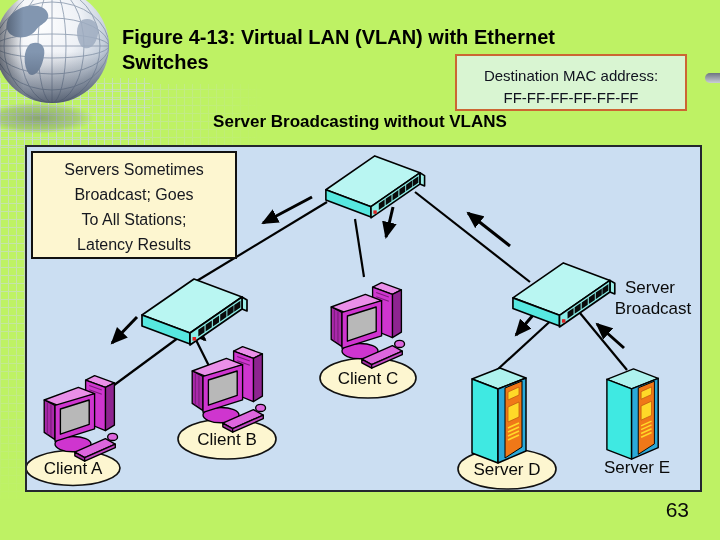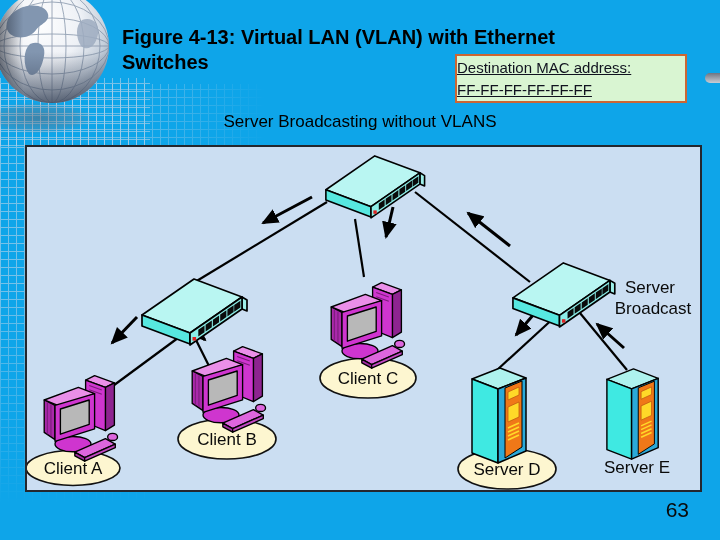--- a/index.html
+++ b/index.html
@@ -1,17 +1,17 @@
 <!DOCTYPE html>
 <html><head>
 <meta charset="utf-8">
 <style>
   html,body{margin:0;padding:0;background:#777;}
   .slide{
-    position:relative;width:720px;height:540px;background:#0ea5e9;overflow:hidden;
+    position:relative;width:720px;height:540px;background:#bef264;overflow:hidden;
     font-family:"Liberation Sans", sans-serif;
   }
   
   .grid{
     position:absolute;
     background-image:
       repeating-linear-gradient(0deg,#ccd8e8 0,#ccd8e8 1px,transparent 1px,transparent 8px),
       repeating-linear-gradient(90deg,#ccd8e8 0,#ccd8e8 1px,transparent 1px,transparent 8px);
     opacity:.55;
   }
@@ -27,27 +27,26 @@
     background:linear-gradient(180deg,#6e7582,#c9cdd5);
     border-radius:5px 0 0 5px;
   }
   #title{
     position:absolute;left:122px;top:25px;width:560px;
     font-size:20px;font-weight:bold;color:#000;line-height:25px;white-space:pre-line;
   }
   #mac-box{
     position:absolute;left:455px;top:54px;width:228px;height:44px;
     background:#d9f5d2;border:2px solid #cc6633;
-    font-size:15px;line-height:22px;color:#10121f;white-space:pre-line;
-    padding-top:1px;
-    text-decoration:underline;
+    font-size:15px;line-height:22px;color:#10121f;text-align:center;white-space:pre-line;
+    padding-top:9px;
   }
   #subtitle{
     position:absolute;left:0;top:112px;width:720px;text-align:center;
-    font-size:17px;font-weight:normal;color:#000;
+    font-size:17px;font-weight:bold;color:#000;
   }
   #diagram{
     position:absolute;left:25px;top:145px;width:673px;height:343px;
     background:#cbdef2;border:2px solid #24272e;
   }
   #note-box{
     position:absolute;left:4px;top:4px;width:202px;height:100px;
     background:#fdf6d0;border:2px solid #111;
     font-size:16px;line-height:25px;color:#16181f;text-align:center;white-space:pre-line;
     padding-top:4px;box-sizing:content-box;
@@ -224,17 +223,21 @@
       <use href="#sym-switch" transform="translate(484,114) scale(0.97)"></use>
 
       <use href="#sym-pc" transform="translate(10,226) scale(0.9)"></use>
       <use href="#sym-pc" transform="translate(158,197) scale(0.9)"></use>
       <use href="#sym-pc" transform="translate(297,133) scale(0.9)"></use>
 
       <use href="#sym-server" transform="translate(443,218)"></use>
       <use href="#sym-server" transform="translate(578,219) scale(0.95)"></use>
     </svg>
 
+    <div id="note-box">Servers Sometimes
+Broadcast; Goes
+To All Stations;
+Latency Results</div>
   </div>
 
   <div id="page-number">63</div>
 
 </div>
 
 </body></html>

